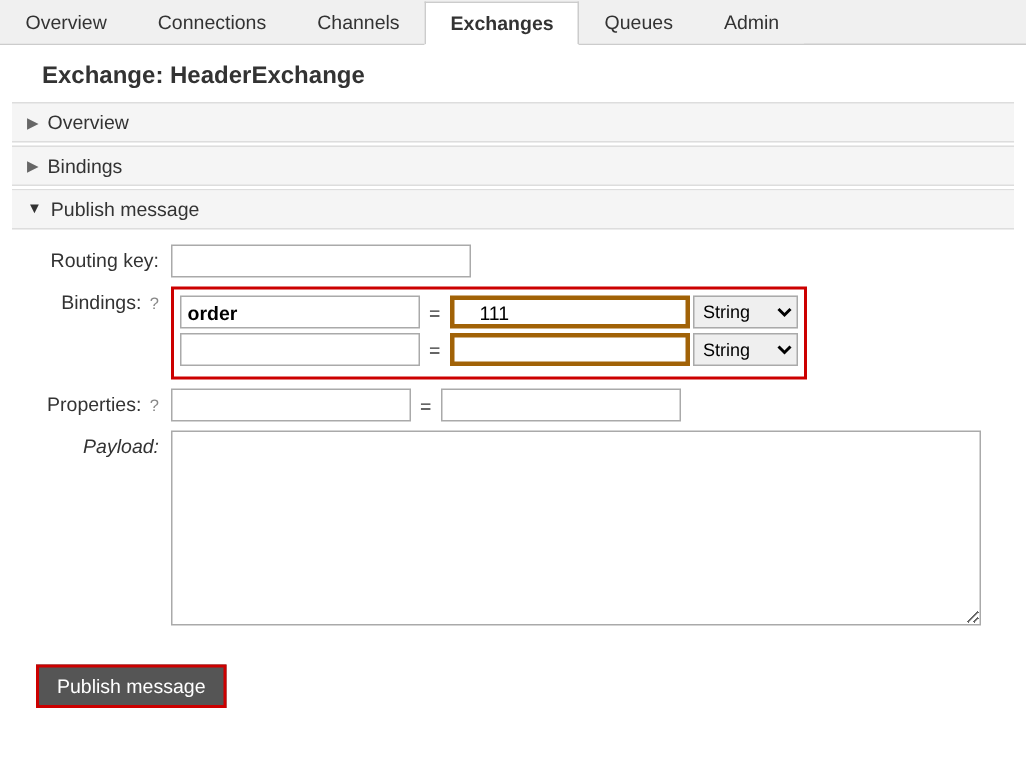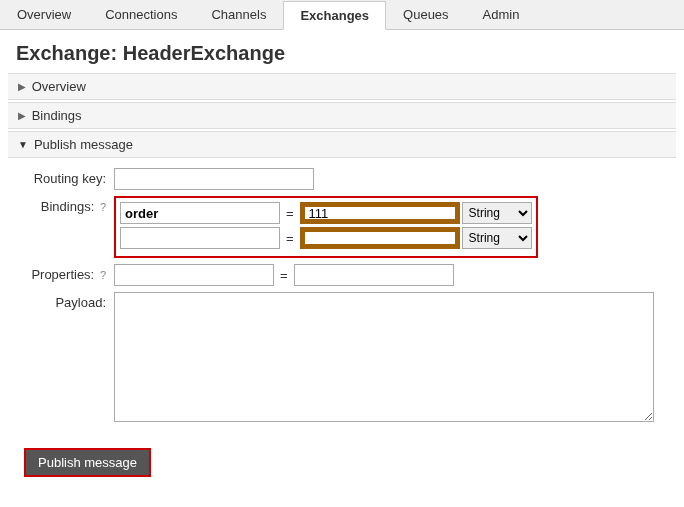--- a/index.html
+++ b/index.html
@@ -27,22 +27,22 @@
       border-bottom: 1px solid #fff;
       font-weight: bold;
       color: #333;
       position: relative;
       top: 1px;
       text-align: center;
     }
 
     
     .page-title {
-      font-size: 20px;
-      padding: 12px 16px 8px 16px;
+      font-size: 16px;
+      padding: 12px 16px 8px 28px;
       color: #333;
     }
     .page-title span {
       font-weight: bold;
     }
 
     
     .section-header {
       background: #f5f5f5;
       border-top: 1px solid #ddd;
@@ -130,22 +130,22 @@
       font-size: 13px;
       font-weight: bold;
     }
     .header-eq {
       padding: 0 4px;
       font-size: 13px;
     }
     .header-val-input {
       width: 160px;
       height: 22px;
-      border: 5px solid #a16207;
-      padding: 2px 4px;
+      border: 3px solid #a16207;
+      padding: 2px 17px;
       font-size: 13px;
     }
     .header-type-select {
       height: 22px;
       border: 1px solid #aaa;
       font-size: 12px;
       padding: 0 2px;
       width: 70px;
     }
 
@@ -279,21 +279,21 @@
           <span class="help-icon">?</span>
         </div>
         <div class="props-row">
           <input type="text" class="prop-key-input" value="" style="">
           <span class="prop-eq">=</span>
           <input type="text" class="prop-val-input" value="" style="">
         </div>
       </div>
 
       <div class="form-row" style="align-items:flex-start; margin-top:4px;">
-        <div class="form-label" style="padding-top:3px;">Payload:</div>
+        <div class="form-label" style="padding-top:3px;font-style:italic;">Payload:</div>
         <textarea class="payload-textarea" style=""></textarea>
       </div>
 
     </div>
 
     
     <button class="publish-btn">Publish message</button>
 
   </div>
 

